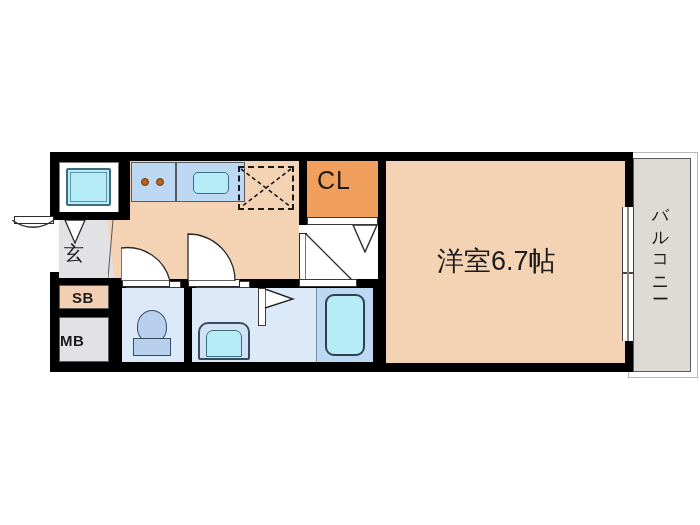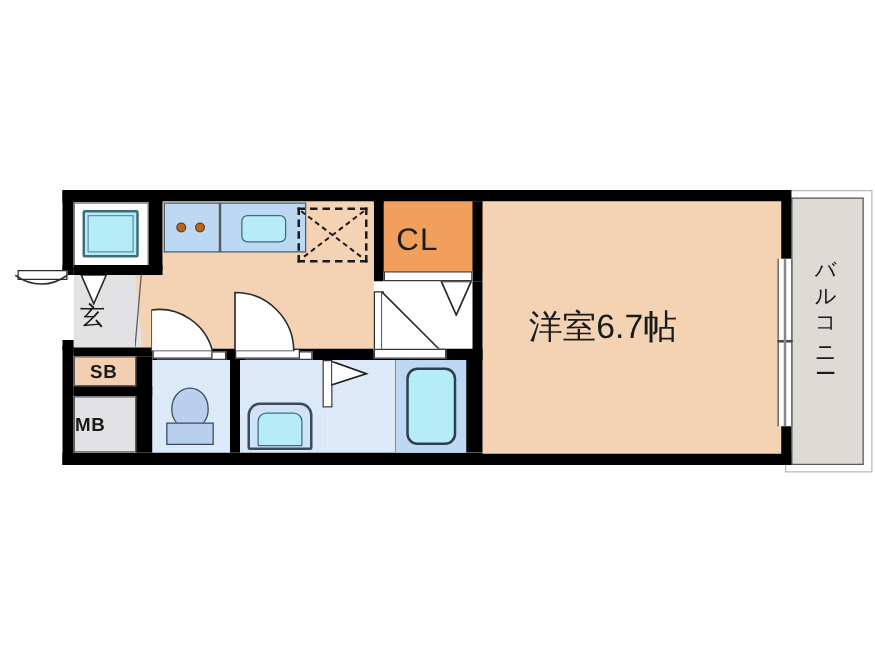--- a/index.html
+++ b/index.html
@@ -88,28 +88,28 @@
   <div class="lay wall" style="left:50px;top:277px;width:9px;height:95px;"></div>
 
   <div class="lay wall" style="left:50px;top:212px;width:9px;height:8px;"></div>
   <div class="lay wall" style="left:50px;top:272px;width:9px;height:8px;"></div>
 
   <div class="lay wall" style="left:624px;top:152px;width:9px;height:56px;"></div>
 
   <div class="lay wall" style="left:624px;top:340px;width:9px;height:32px;"></div>
 
   <div class="lay fill-room" style="left:386px;top:161px;width:239px;height:202px;"></div>
-  <div class="lbl lbl-room" style="left:423px;top:248px;">洋室6.7帖</div>
+  <div class="lbl lbl-room" style="left:437px;top:248px;">洋室6.7帖</div>
 
   <div class="lay" style="left:622px;top:207px;width:12px;height:134px;background:#ffffff;border-left:1px solid #444;border-right:1px solid #444;box-sizing:border-box;"></div>
   <div class="lay" style="left:622px;top:272px;width:12px;height:2px;background:#444;"></div>
   <div class="lay" style="left:627px;top:207px;width:2px;height:134px;background:#888;"></div>
 
   <div class="lay fill-orange" style="left:307px;top:161px;width:79px;height:56px;"></div>
-  <div class="lbl lbl-cl" style="left:317px;top:180px;">CL</div>
+  <div class="lbl lbl-cl" style="left:317px;top:168px;">CL</div>
 
   <div class="lay wall" style="left:378px;top:161px;width:8px;height:64px;"></div>
 
   <div class="lay wall" style="left:299px;top:161px;width:8px;height:64px;"></div>
 
   <div class="lay" style="left:307px;top:217px;width:71px;height:8px;background:#ffffff;border:1px solid #3a3a3a;box-sizing:border-box;"></div>
 
   <div class="lay" style="left:352px;top:225px;width:26px;height:28px;">
     <svg width="26" height="28" viewBox="0 0 26 28">
       <polygon points="1,0 25,0 13,27" fill="#ffffff" stroke="#2b2b2b" stroke-width="1.4"></polygon>

